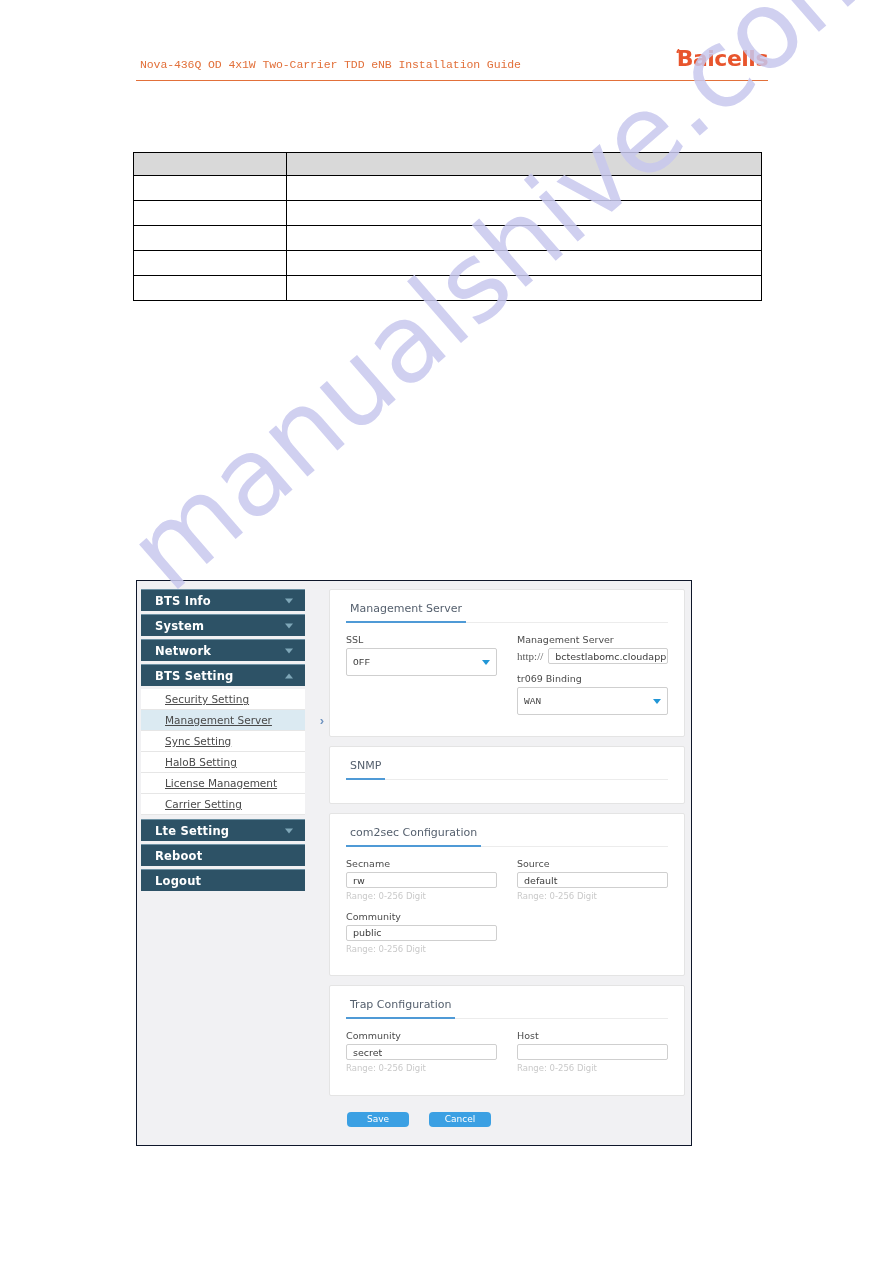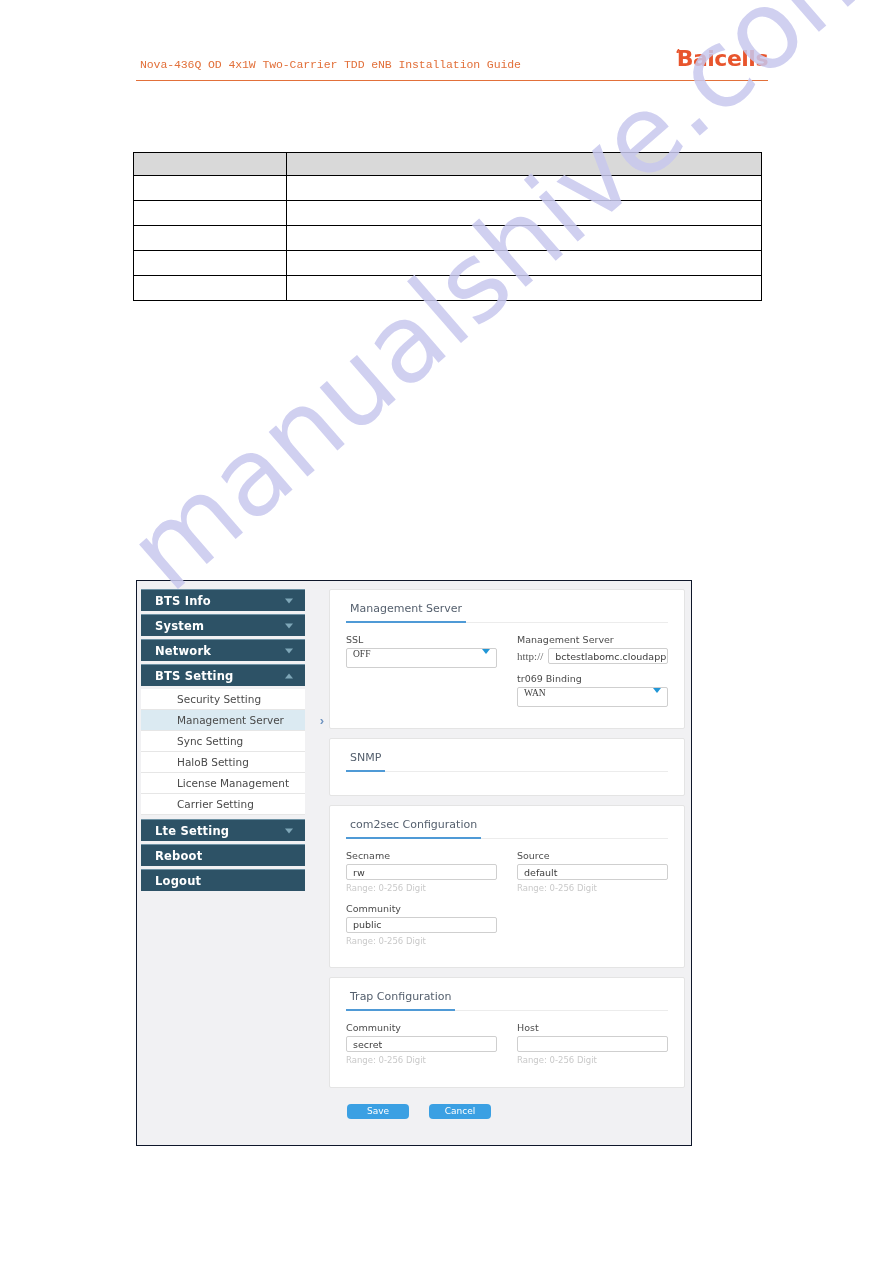--- a/index.html
+++ b/index.html
@@ -147,22 +147,23 @@
     height: 21px;
     background: #ffffff;
     border-bottom: 1px solid #e6e6e6;
     display: flex;
     align-items: center;
     box-sizing: border-box;
   }
   .nav-sub .nav-sublabel {
     color: #4a4a4a;
     font-size: 10.5px;
-    padding-left: 36px;
-    font-family: "DejaVu Sans", sans-serif;
+    padding-left: 24px;
+    font-family: "DejaVu Sans", sans-serif;
+    text-decoration: underline;
   }
   .nav-sub.selected { background: #dbeaf2; }
   .nav-sub .sub-chevron {
     position: absolute;
     right: -19px; top: 50%;
     transform: translateY(-50%);
     color: #6f93c0;
     font-size: 13px;
     font-weight: bold;
   }
@@ -223,31 +224,32 @@
     align-items: center;
     padding: 0 6px;
     box-sizing: border-box;
     font-size: 9.5px;
     color: #3c3c3c;
     font-family: "DejaVu Sans", sans-serif;
     white-space: nowrap;
     overflow: hidden;
   }
   .select-box {
-    height: 20px;
+    height: 28px;
     border: 1px solid #cfcfcf;
     background: #ffffff;
     border-radius: 2px;
     display: flex;
+    align-items: center;
     justify-content: space-between;
     padding: 0 6px;
     box-sizing: border-box;
     font-size: 9.5px;
     color: #3c3c3c;
-    font-family: Liberation Serif, serif;
+    font-family: Liberation Mono, monospace;
   }
   .select-caret {
     width: 0; height: 0;
     border-left: 4px solid transparent;
     border-right: 4px solid transparent;
     border-top: 5px solid #2196d6;
   }
   .hint {
     font-size: 8.5px;
     color: #c9c9c9;

